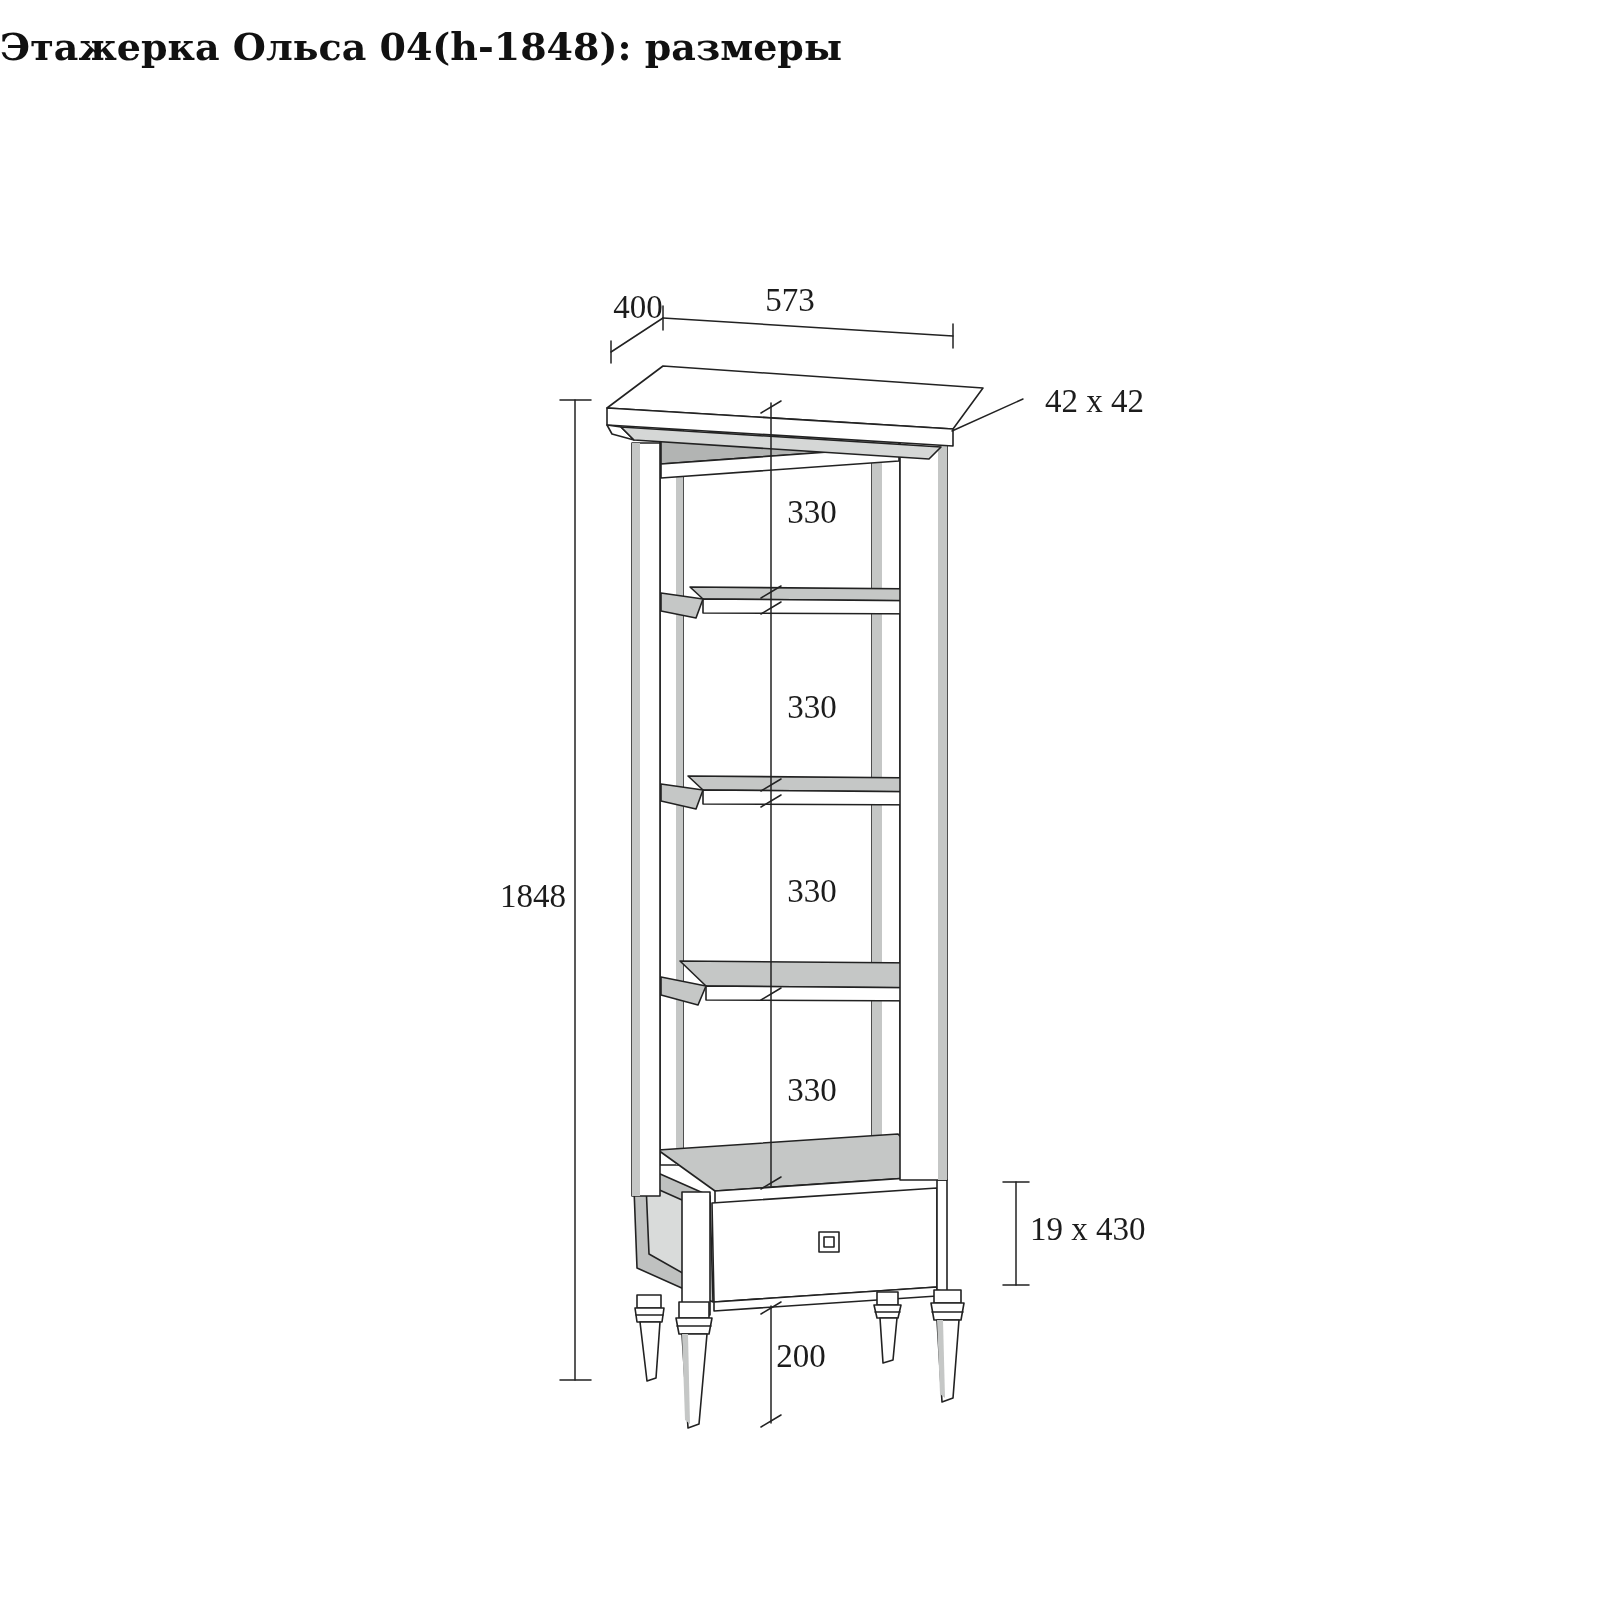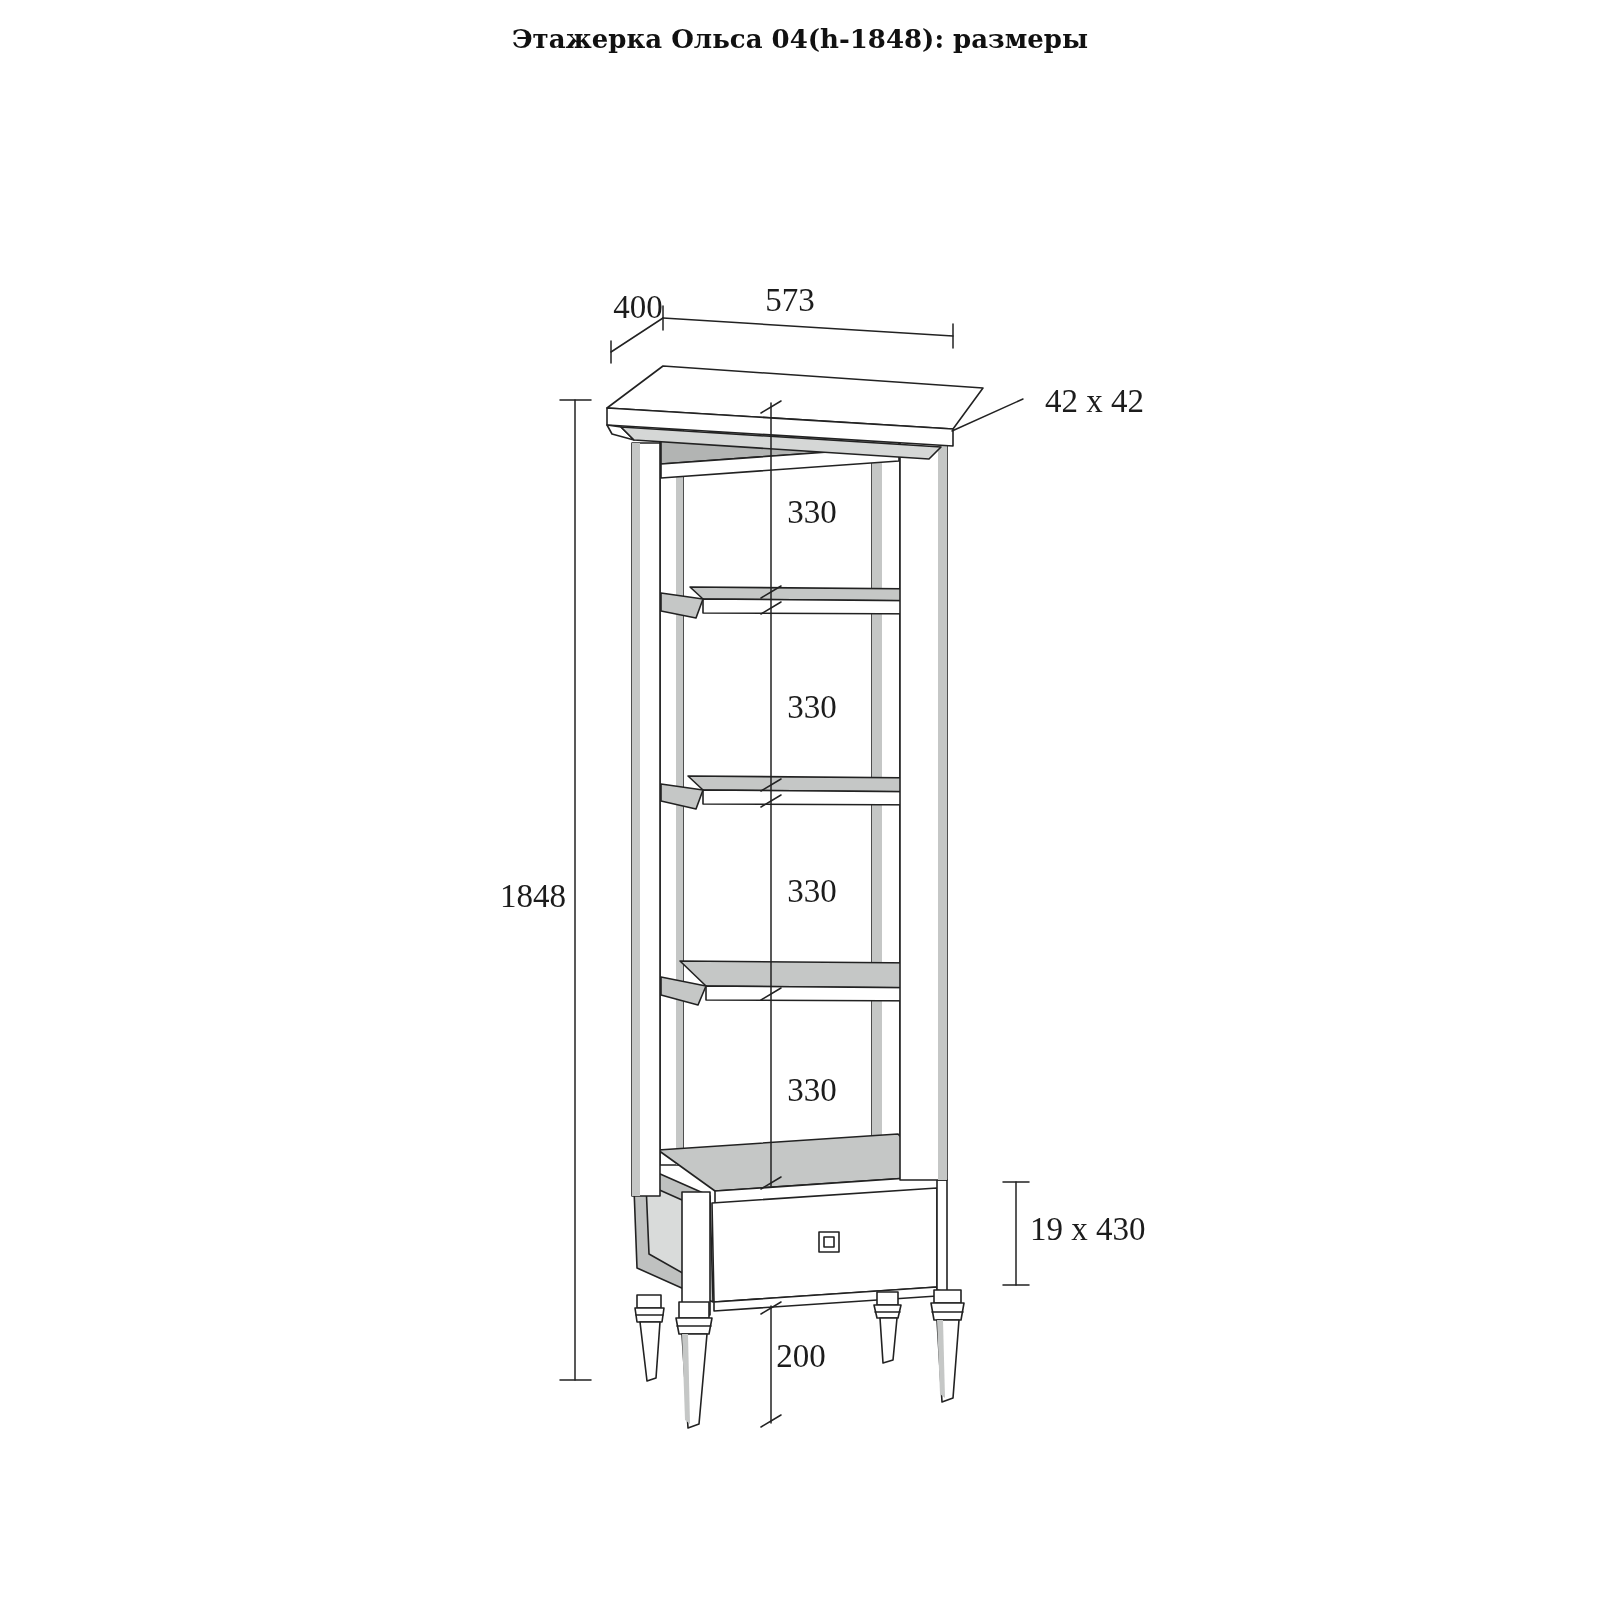--- a/index.html
+++ b/index.html
@@ -1,19 +1,19 @@
 <!DOCTYPE html>
 <html><head>
 <meta charset="utf-8">
 <style>
   html,body{margin:0;padding:0;background:#fff;}
   #page{position:relative;width:1600px;height:1600px;background:#ffffff;overflow:hidden;
         font-family:"Liberation Serif", serif;}
-  #title{position:absolute;left:0;top:24px;width:1600px;text-align:center;
-         font-family:"DejaVu Serif", serif;font-weight:bold;font-size:26px;color:#111;}
+  #title{position:absolute;left:0;top:24px;width:1600px;
+         font-family:"DejaVu Serif", serif;font-weight:bold;font-size:38px;color:#111;}
   svg{position:absolute;left:0;top:0;}
   svg text{font-family:"Liberation Serif", serif;font-size:33px;fill:#1c1c1c;}
   .furn{stroke:#222222;stroke-width:1.6;stroke-linejoin:round;}
   .dim{stroke:#222222;stroke-width:1.5;fill:none;stroke-linecap:round;}
 </style>
 </head>
 <body>
 
 <div id="page">
   <div id="title">Этажерка Ольса 04(h-1848): размеры</div>

